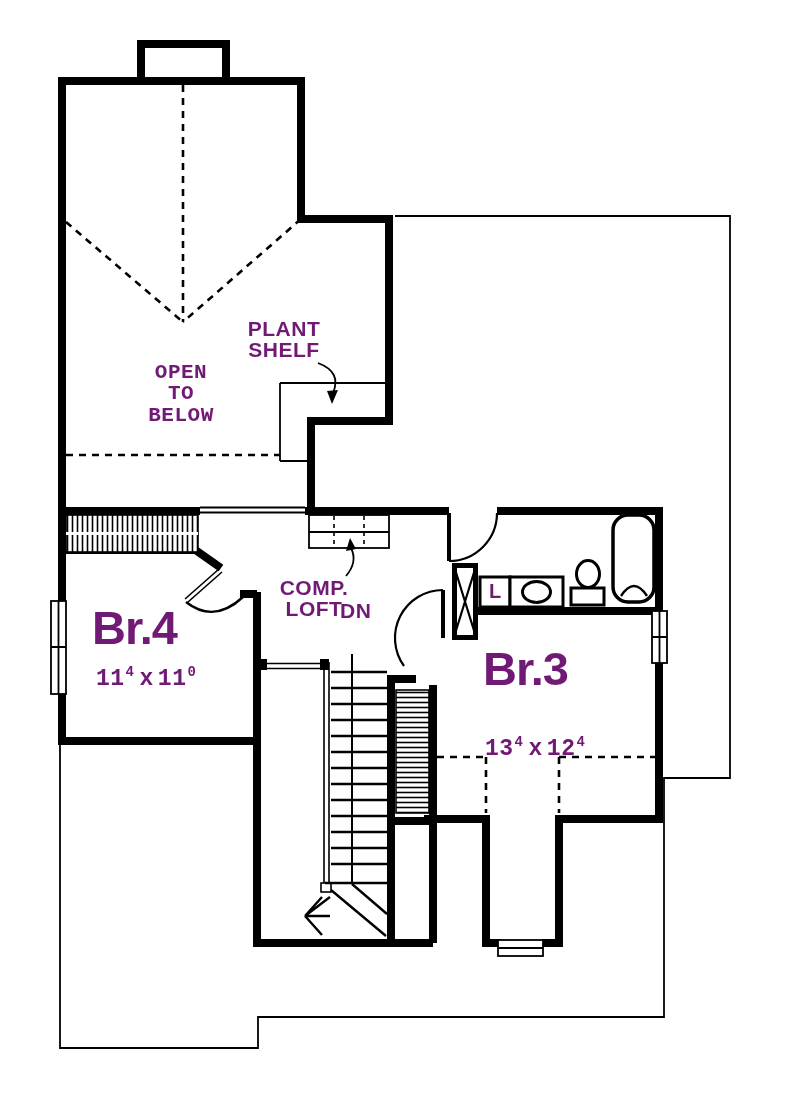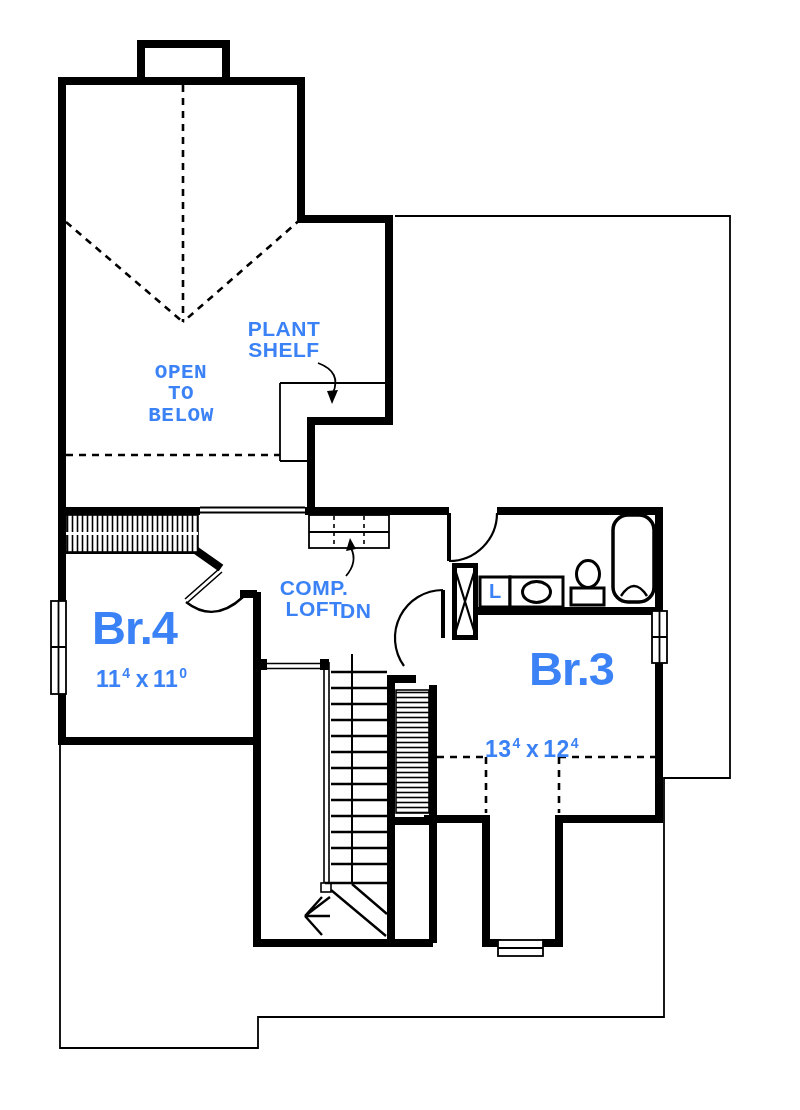--- a/index.html
+++ b/index.html
@@ -1,23 +1,23 @@
 <!DOCTYPE html>
 <html><head>
 <meta charset="utf-8">
 <style>
   html,body{margin:0;padding:0;background:#fff;}
   #plan{position:relative;width:800px;height:1110px;background:#ffffff;overflow:hidden;
         font-family:"Liberation Sans",sans-serif;}
   #plan svg{position:absolute;left:0;top:0;}
-  .lbl{position:absolute;color:#3b82f6;font-weight:bold;white-space:pre-line;
+  .lbl{position:absolute;color:#701a75;font-weight:bold;white-space:pre-line;
        text-align:center;line-height:1.02;}
   .lbl-21{font-size:21px;letter-spacing:0.5px;}
   .room-name{font-size:47px;letter-spacing:-1px;line-height:1;}
-  .dims{font-size:23px;letter-spacing:0.5px;white-space:nowrap;}
+  .dims{font-size:23px;letter-spacing:0.5px;white-space:nowrap;font-family:Liberation Mono, monospace;}
   .dims .sup{font-size:14px;position:relative;top:-9px;padding:0 1px;}
   .dims .sep{padding:0 4px;}
   .linen{font-size:20px;}
 </style>
 </head>
 <body>
 
 <div id="plan">
 
 <svg width="800" height="1110" viewBox="0 0 800 1110">
@@ -168,19 +168,19 @@
 <div class="lbl lbl-21" style="left:340px;top:600px;">DN</div>
 
 <div class="lbl linen" style="left:483px;top:581px;width:24px;">L</div>
 
 <div class="lbl room-name" style="left:92px;top:604px;">Br.4</div>
 
 <div class="lbl dims" style="left:96px;top:668px;">
   <span>11</span><span class="sup">4</span><span class="sep">x</span><span>11</span><span class="sup">0</span>
 </div>
 
-<div class="lbl room-name" style="left:483px;top:645px;margin-left:46px;">Br.3</div>
+<div class="lbl room-name" style="left:483px;top:645px;">Br.3</div>
 
 <div class="lbl dims" style="left:485px;top:705px;margin-top:33px;">
   <span>13</span><span class="sup">4</span><span class="sep">x</span><span>12</span><span class="sup">4</span>
 </div>
 
 </div>
 
 </body></html>

